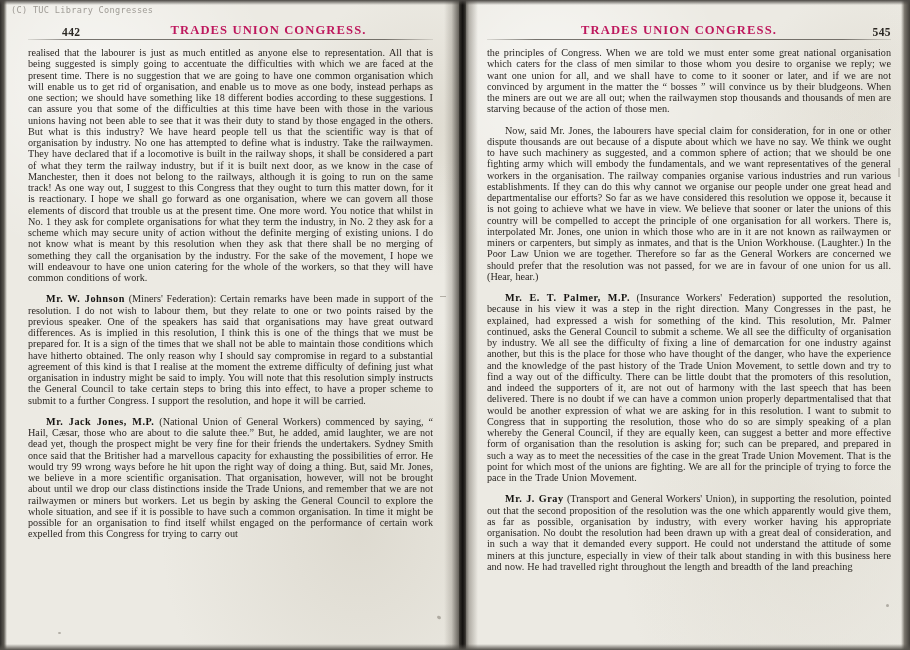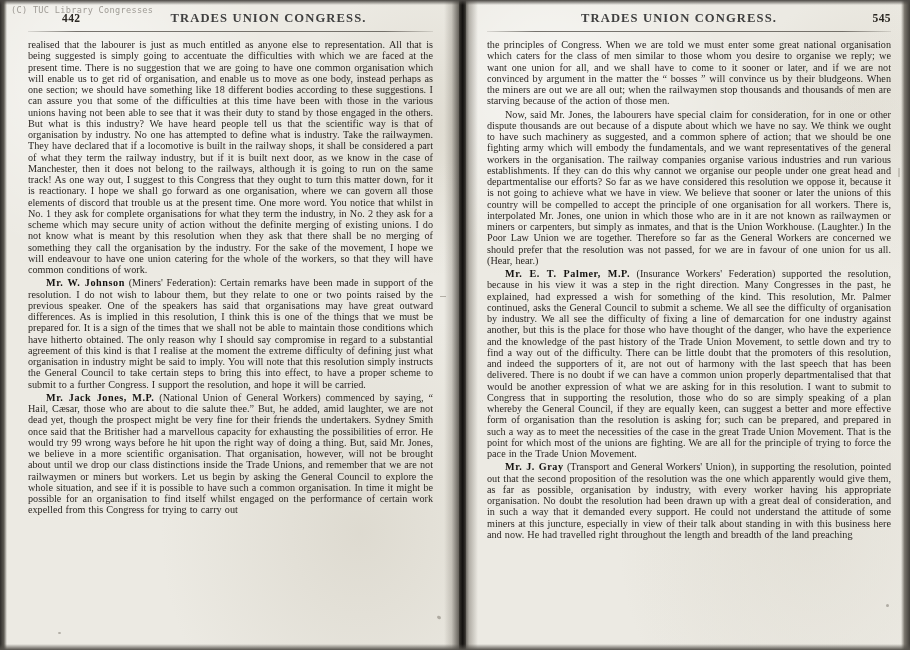--- a/index.html
+++ b/index.html
@@ -81,42 +81,42 @@
   .col {
     position: absolute;
     top: 0;
     color: #25221e;
   }
   .col-left  { left: 28px;  width: 405px; }
   .col-right { left: 487px; width: 404px; }
 
   .running-head {
     display: flex;
-    align-items: center;
-    height: 24px;
+    align-items: flex-end;
+    height: 32px;
     margin-top: 6px;
     font-size: 12.4px;
     font-weight: bold;
     letter-spacing: .6px;
     gap: 24px;
   }
   .col-left  .running-head { justify-content: flex-start; }
   .col-right .running-head { justify-content: flex-start; }
 
   .folio {
     font-size: 11.5px;
     font-weight: bold;
     letter-spacing: .4px;
     color: #2a2722;
   }
   .head-title {
     font-size: 12.6px;
     font-weight: bold;
     letter-spacing: 1.1px;
-    color: #404040;
+    color: #be185d;
     white-space: nowrap;
   }
   .col-left .folio  { width: 58px; text-align: left; padding-left: 34px; }
   .col-left .head-title { flex: 1; text-align: center; padding-right: 40px; }
   .col-right .head-title { flex: 1; text-align: center; padding-left: 44px; }
   .col-right .folio  { width: 40px; text-align: right; }
 
   .rule {
     height: 1px;
     background: linear-gradient(to right, rgba(90,86,78,.15), rgba(70,66,60,.72) 12%, rgba(70,66,60,.72) 88%, rgba(90,86,78,.15));
@@ -131,21 +131,21 @@
     text-justify: inter-word;
     color: #2b2723;
     word-spacing: .55px;
     font-family: Liberation Serif, serif;
   }
   .body-text p {
     margin: 0 0 0 0;
   }
   .body-text p.indent {
     text-indent: 18px;
-    margin-top: 2px;
+    margin-top: 10px;
   }
   .speaker {
     font-weight: bold;
     letter-spacing: .55px;
     color: #141210;
   }
 
   
   .ink-fade {
     position: absolute;

